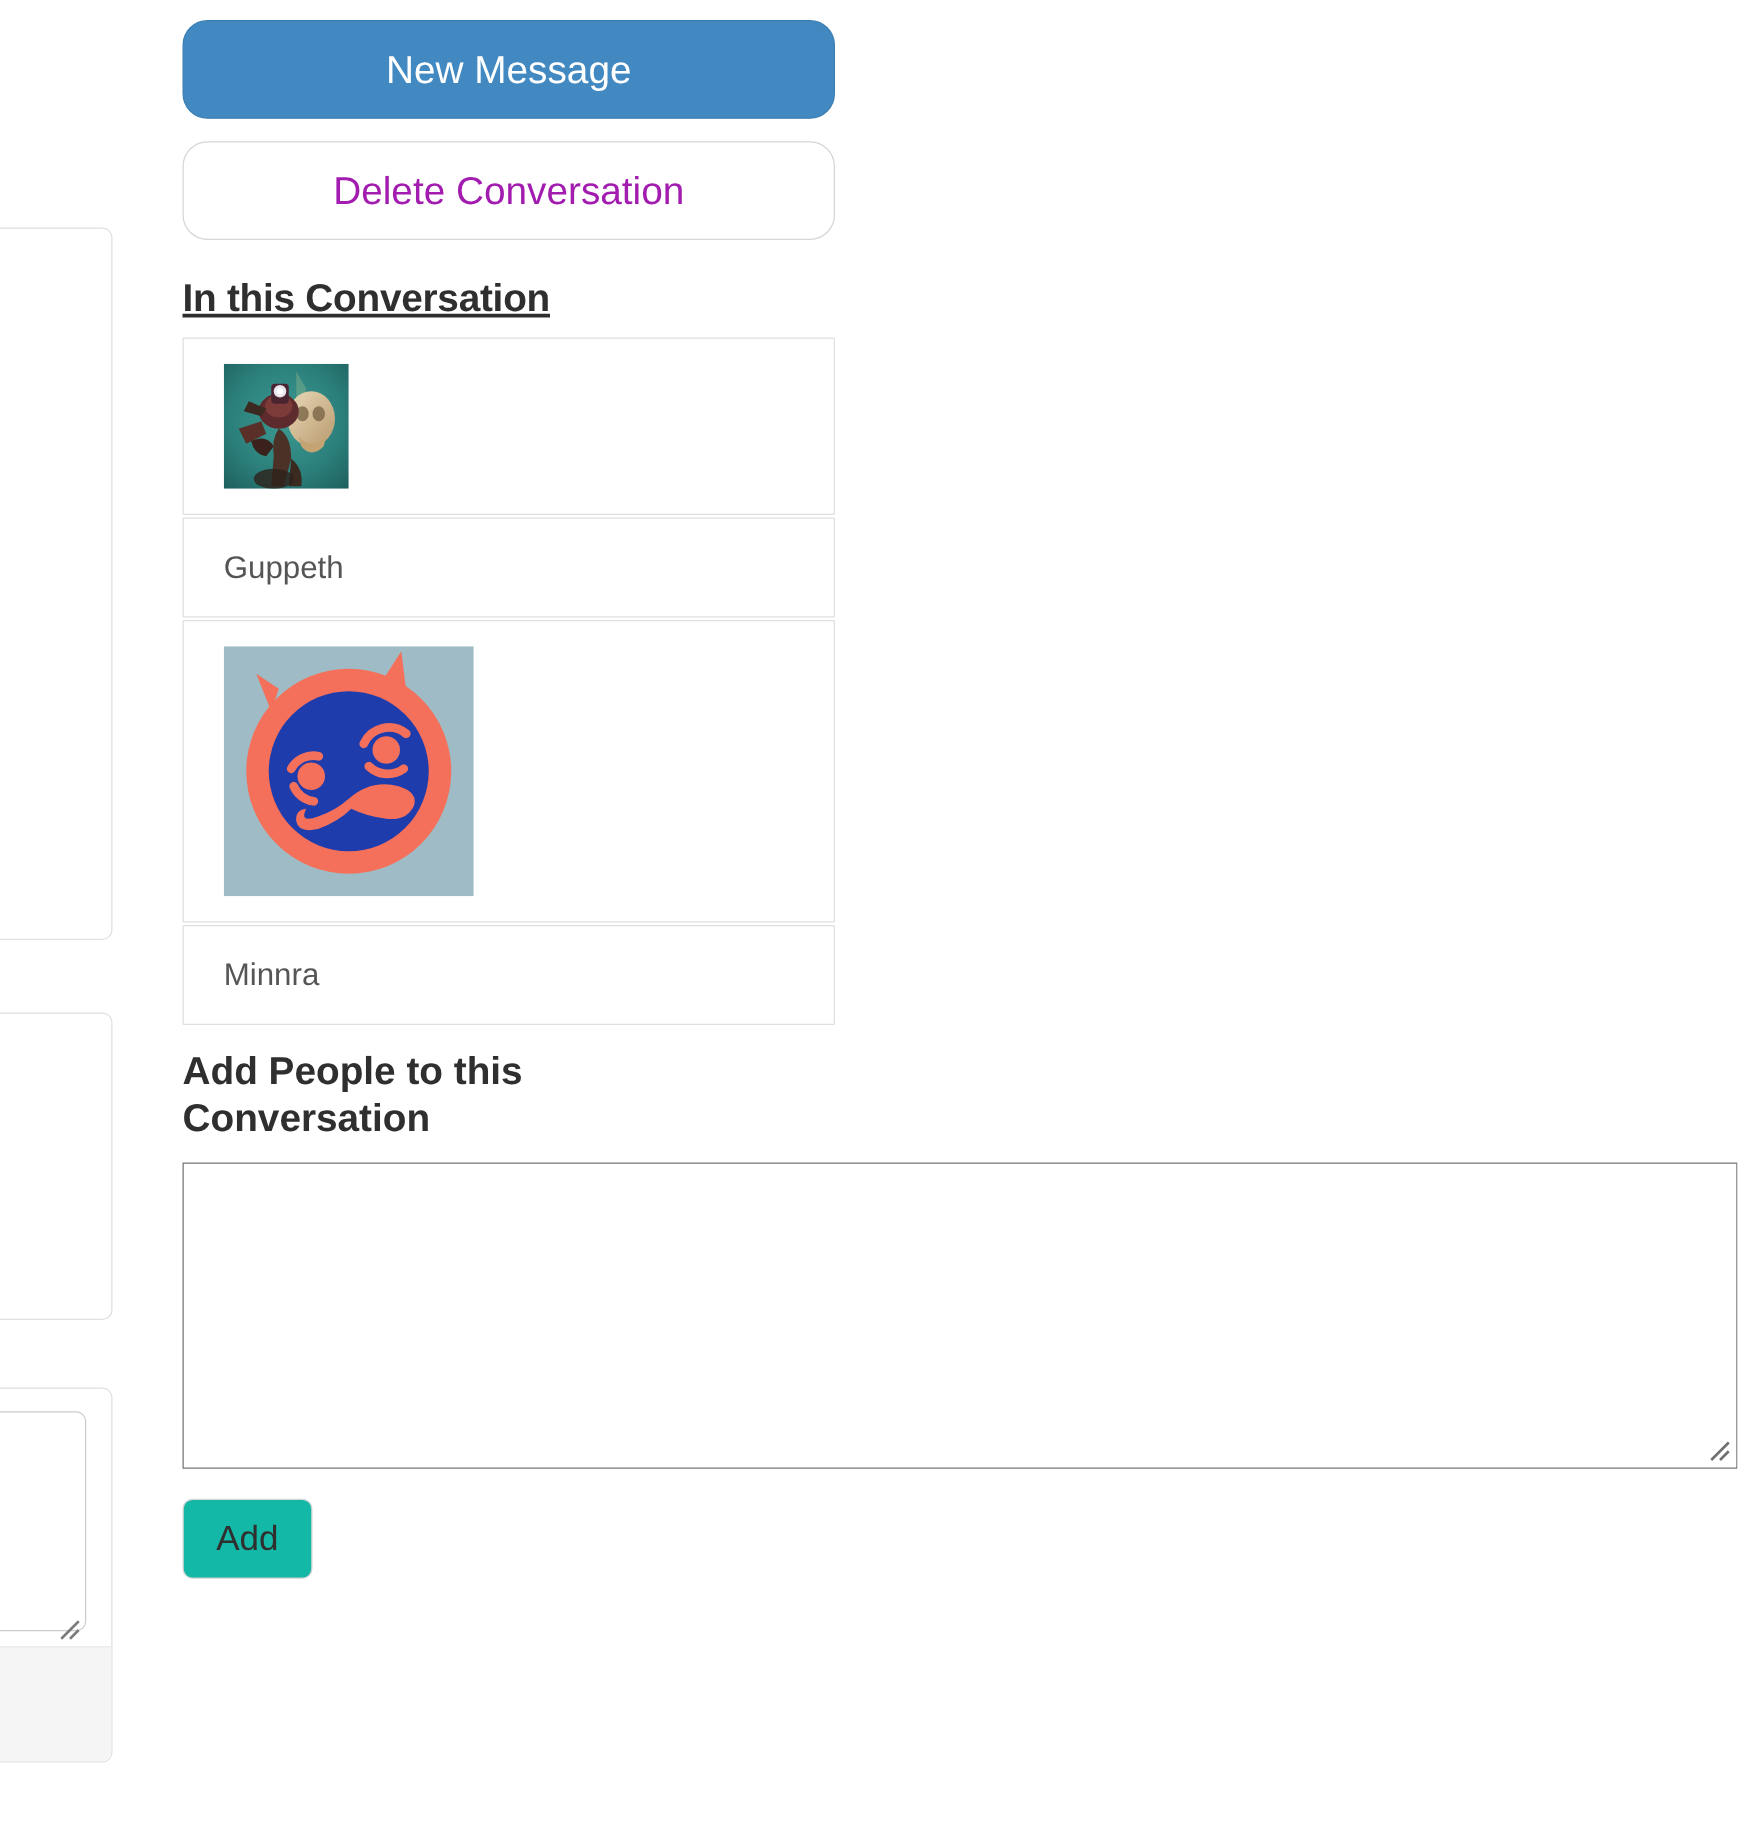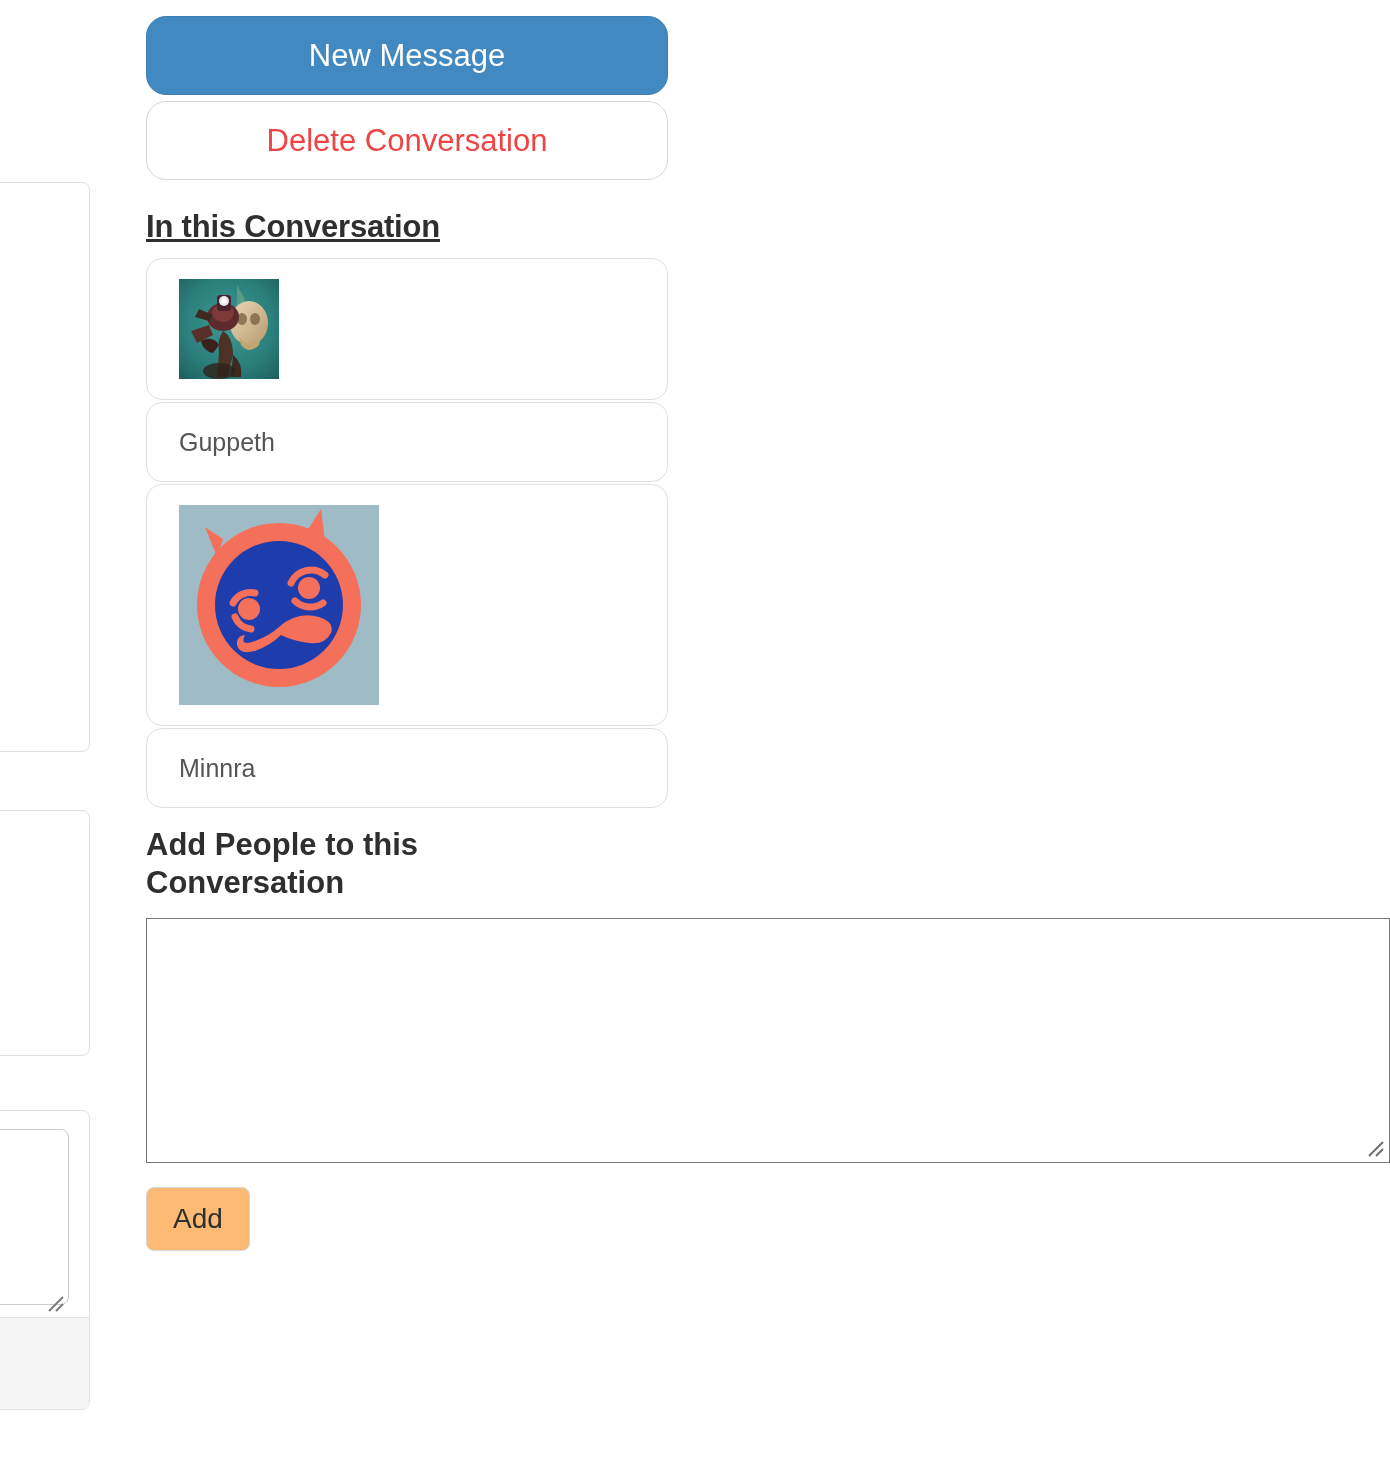--- a/index.html
+++ b/index.html
@@ -107,46 +107,46 @@
     line-height: 1.2;
   }
   .btn-primary {
     margin-top: 16px;
     padding: 20px 12px;
     background: #4289c1;
     border: 1px solid #3c7fb3;
     color: #ffffff;
   }
   .btn-default {
-    margin-top: 6px;
+    margin-top: 18px;
     padding: 20px 12px;
     background: #ffffff;
     border: 1px solid #d6d6d6;
-    color: #ef4444;
+    color: #a21caf;
   }
 
   .section-title {
     width: 522px;
     margin: 28px 0 12px 0;
     font-size: 31px;
     font-weight: bold;
     color: #2f2f2f;
     line-height: 38px;
     letter-spacing: -0.2px;
     text-decoration: underline;
   }
 
   .people-list {
     width: 522px;
   }
   .people-item {
     box-sizing: border-box;
     width: 522px;
     border: 1px solid #e0e0e0;
-    border-radius: 16px;
+    border-radius: 1px;
     background: #ffffff;
     margin-bottom: 2px;
     padding: 16px 30px;
   }
   .people-item.avatar-row { padding: 20px 32px; }
   .people-item.name-row   { padding: 24px 32px; }
 
   .avatar {
     display: block;
     width: 100px;
@@ -193,21 +193,21 @@
     bottom: 4px;
     width: 24px;
     height: 24px;
     pointer-events: none;
   }
 
   .btn-add {
     margin-top: 24px;
     display: inline-block;
     box-sizing: border-box;
-    background: #fdba74;
+    background: #14b8a6;
     border: 1px solid #d6d6d6;
     border-radius: 8px;
     color: #2f2f2f;
     font-size: 28px;
     font-family: "Liberation Sans", "DejaVu Sans", sans-serif;
     padding: 14px 26px;
     cursor: pointer;
     line-height: 1.2;
   }
 

